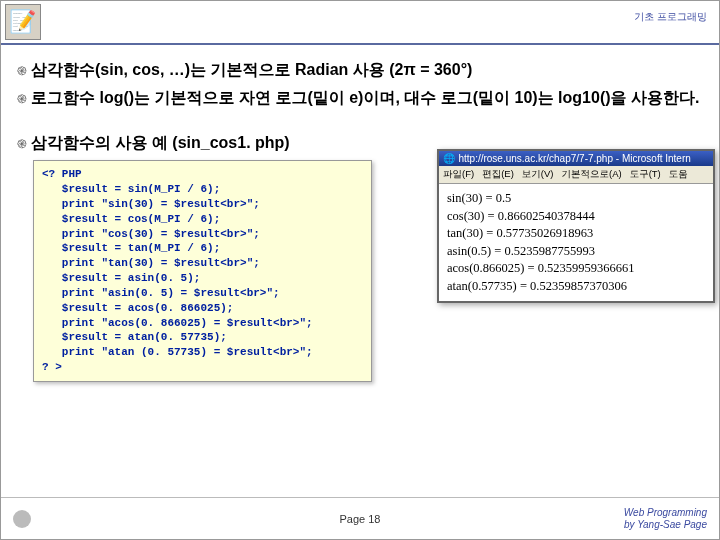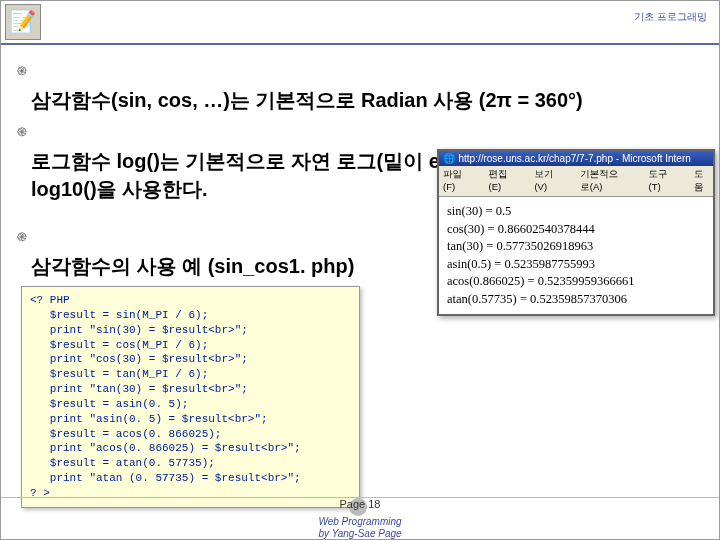--- a/index.html
+++ b/index.html
@@ -54,36 +54,35 @@
   }
   .bullet-icon {
     width: 18px;
     flex: 0 0 18px;
     text-align: center;
     font-size: 12px;
     color: #555;
     margin-top: 3px;
   }
   .bullet-text {
-    font-size: 20px;
+    font-size: 16px;
     font-weight: bold;
     color: #000;
     line-height: 1.4;
-    margin-top: 27px;
   }
   .code-box {
-    margin: 6px 0 0 8px;
+    margin: 6px 0 0 20px;
     width: 339px;
     background: #feffd9;
     border: 1px solid #999;
     box-shadow: 2px 2px 4px rgba(0,0,0,0.25);
     padding: 6px 8px;
     font-family: "Courier New", monospace;
     font-size: 11px;
-    font-weight: normal;
+    font-weight: bold;
     color: #0020a0;
     line-height: 1.35;
     white-space: pre;
   }
   .browser-box {
     position: absolute;
     top: 148px;
     right: 4px;
     width: 278px;
     border: 2px solid #666;
@@ -100,21 +99,21 @@
     align-items: center;
     white-space: nowrap;
     overflow: hidden;
   }
   .browser-menu {
     background: #ece9d8;
     border-bottom: 1px solid #999;
     font-size: 9.5px;
     padding: 2px 4px;
     display: flex;
-    gap: 21px;
+    gap: 8px;
     color: #000;
   }
   .browser-body {
     background: #fff;
     padding: 6px 8px;
     font-family: "Times New Roman", serif;
     font-size: 12.5px;
     line-height: 1.4;
     white-space: pre;
   }
@@ -123,21 +122,20 @@
     left: 0;
     right: 0;
     bottom: 0;
     height: 42px;
     border-top: 1px solid #bbb;
     display: flex;
     align-items: center;
     justify-content: space-between;
     padding: 0 12px;
     font-size: 10px;
-    flex-direction: column;
   }
   .footer-left {
     display: flex;
     align-items: center;
     gap: 4px;
     color: #888;
     font-size: 9px;
   }
   .logo-circle {
     width: 18px; height: 18px; border-radius: 50%;

